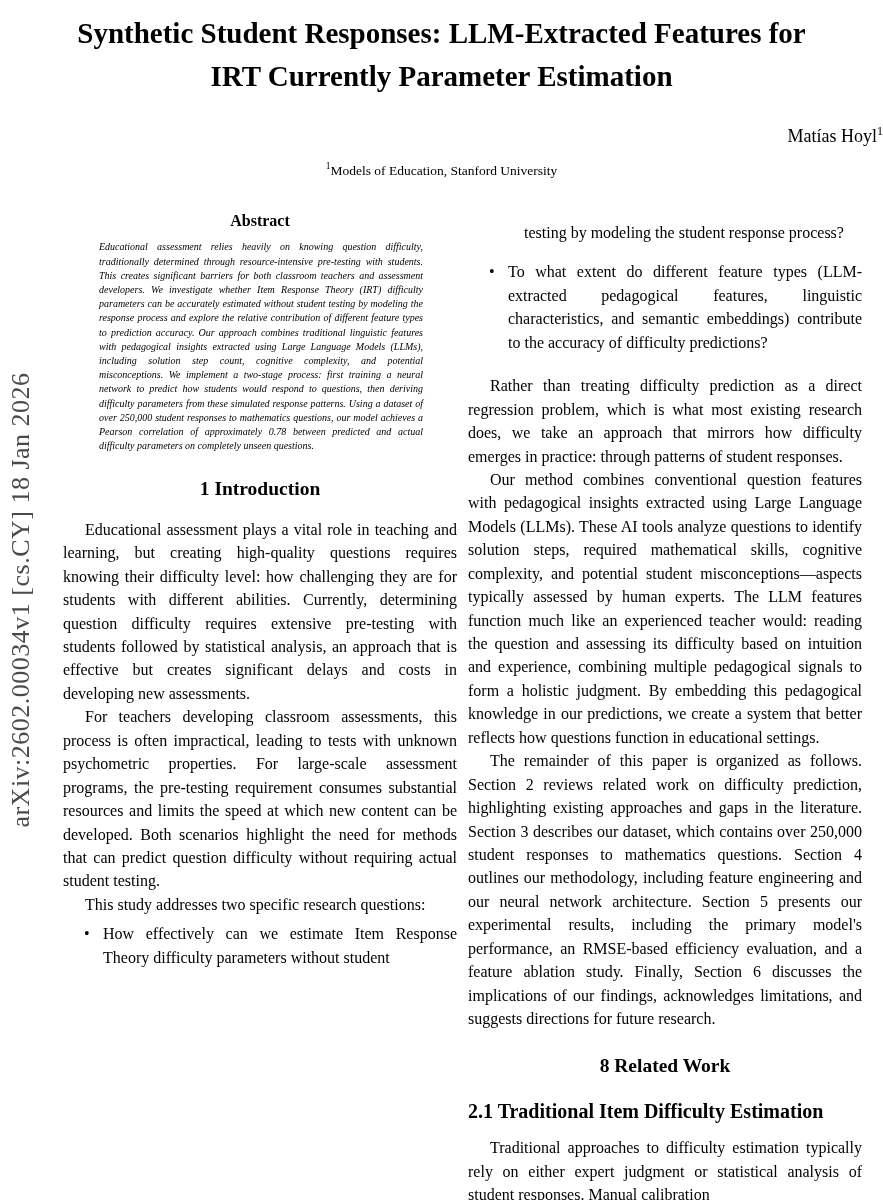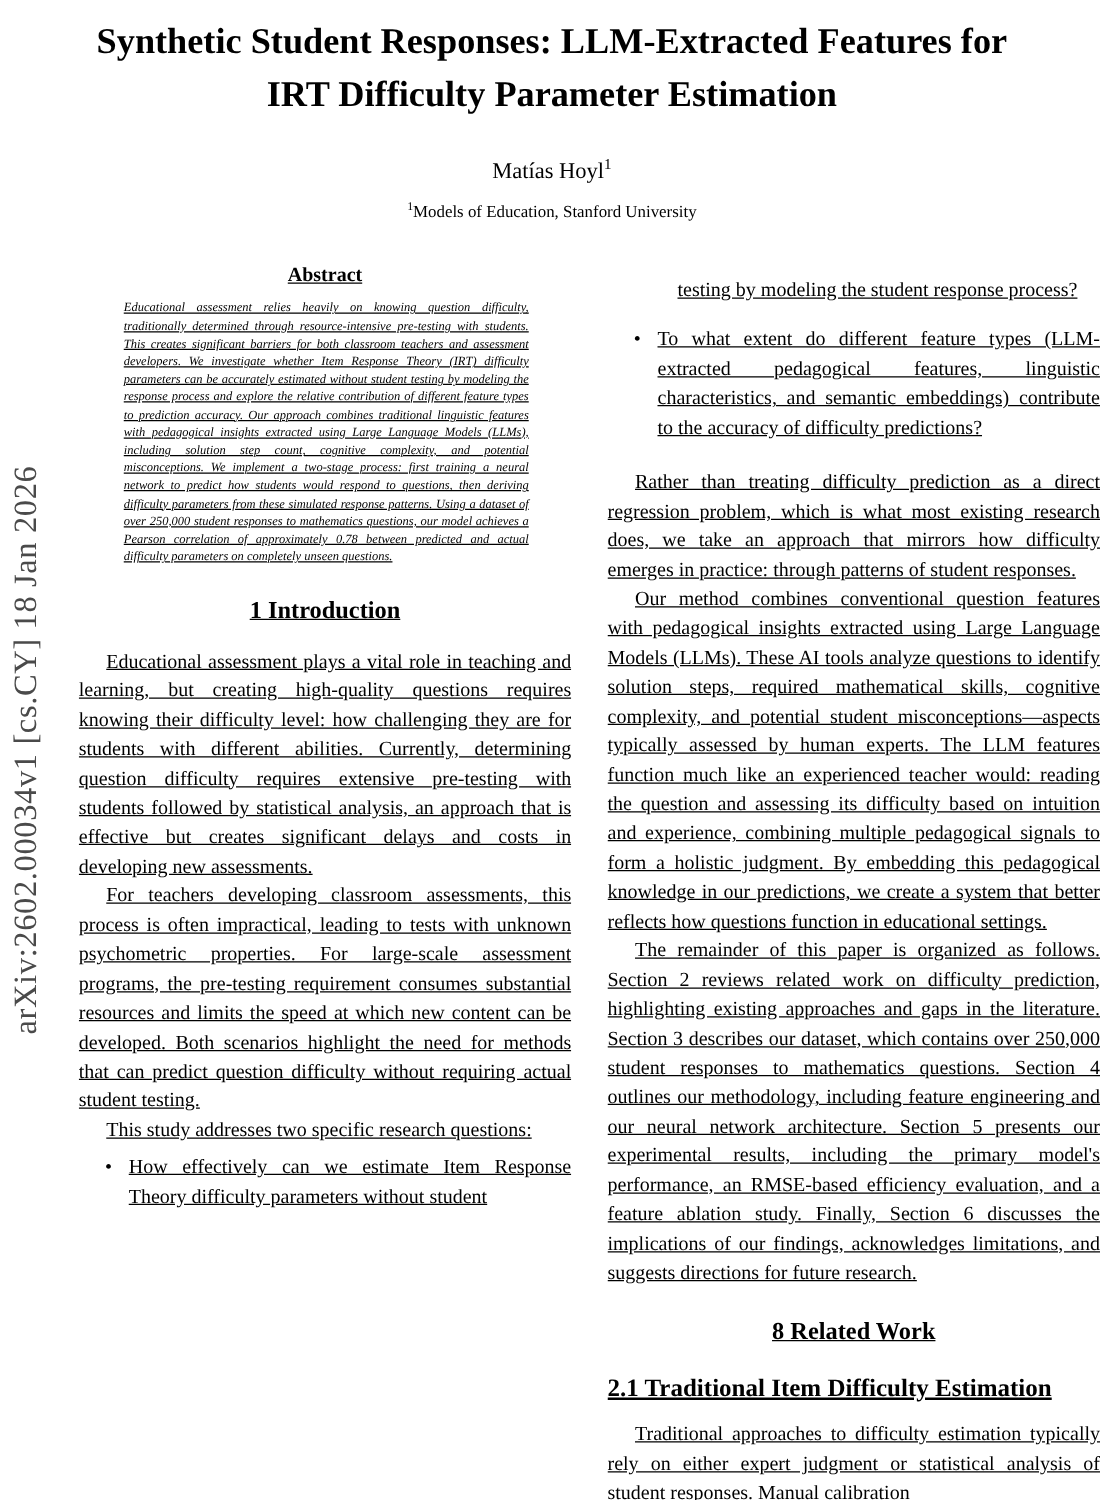--- a/index.html
+++ b/index.html
@@ -29,39 +29,38 @@
   }
   .title {
     margin: 12px 60px 0 60px;
     text-align: center;
     font-size: 29px;
     font-weight: bold;
     line-height: 1.48;
   }
   .author {
     margin-top: 26px;
-    text-align: center;
+    text-align: right;
     font-size: 18px;
   }
   .author sup { font-size: 12px; }
   .affiliation {
     margin-top: 14px;
     text-align: center;
     font-size: 13.5px;
   }
   .affiliation sup { font-size: 9.5px; }
   .columns {
     position: absolute;
     top: 205px;
     left: 63px;
     right: 3px;
     bottom: 0;
     display: flex;
-    gap: 29px;
-    text-decoration: underline;
+    gap: 11px;
   }
   .col {
     width: 394px;
     text-align: justify;
     font-size: 16px;
     line-height: 1.465;
     overflow: hidden;
   }
   .abstract-heading {
     text-align: center;
@@ -110,21 +109,21 @@
     margin: 16px;
   }
 </style>
 </head>
 <body>
 
 <div class="page">
 
   <div class="watermark">arXiv:2602.00034v1  [cs.CY]  18 Jan 2026</div>
 
-  <div class="title">Synthetic Student Responses: LLM-Extracted Features for IRT Difficulty Parameter Estimation</div>
+  <div class="title">Synthetic Student Responses: LLM-Extracted Features for IRT Currently Parameter Estimation</div>
 
   <div class="author"><span>Matías Hoyl</span><sup>1</sup></div>
 
   <div class="affiliation"><sup>1</sup><span>Models of Education, Stanford University</span></div>
 
   <div class="columns">
 
     <div class="col">
       <div class="abstract-heading">Abstract</div>
       <div class="abstract-body">Educational assessment relies heavily on knowing question difficulty, traditionally determined through resource-intensive pre-testing with students. This creates significant barriers for both classroom teachers and assessment developers. We investigate whether Item Response Theory (IRT) difficulty parameters can be accurately estimated without student testing by modeling the response process and explore the relative contribution of different feature types to prediction accuracy. Our approach combines traditional linguistic features with pedagogical insights extracted using Large Language Models (LLMs), including solution step count, cognitive complexity, and potential misconceptions. We implement a two-stage process: first training a neural network to predict how students would respond to questions, then deriving difficulty parameters from these simulated response patterns. Using a dataset of over 250,000 student responses to mathematics questions, our model achieves a Pearson correlation of approximately 0.78 between predicted and actual difficulty parameters on completely unseen questions.</div>

